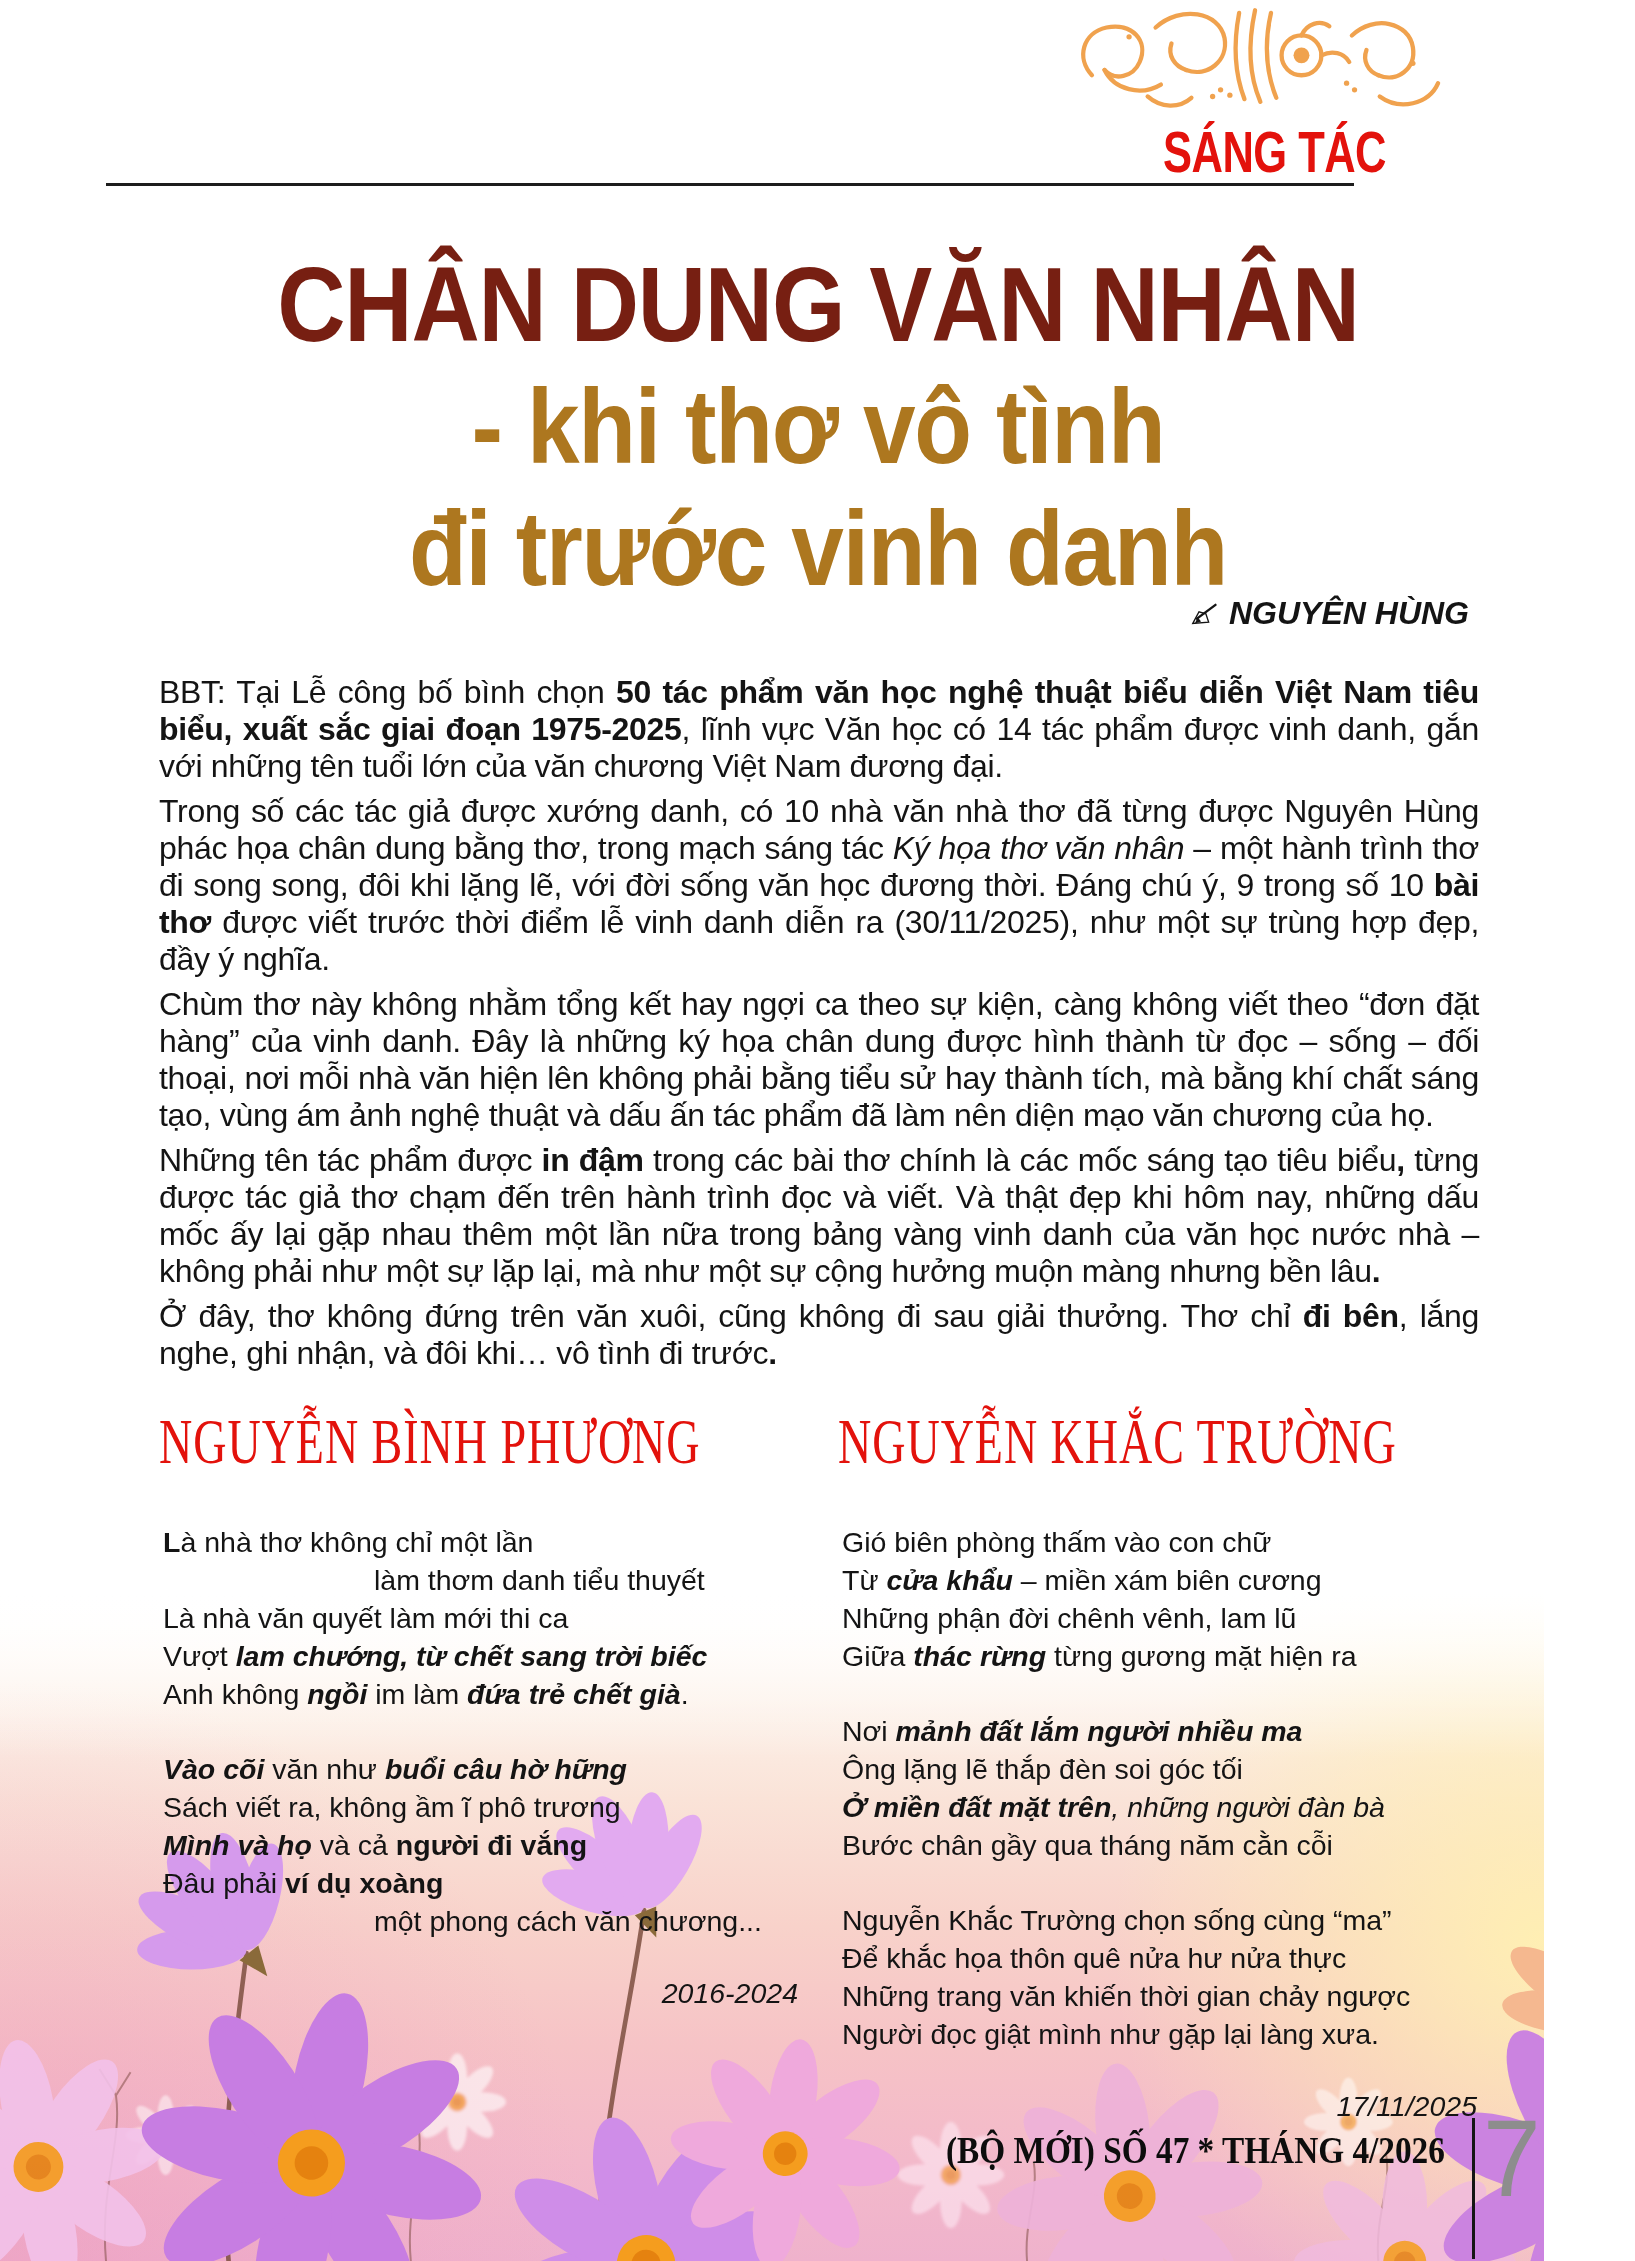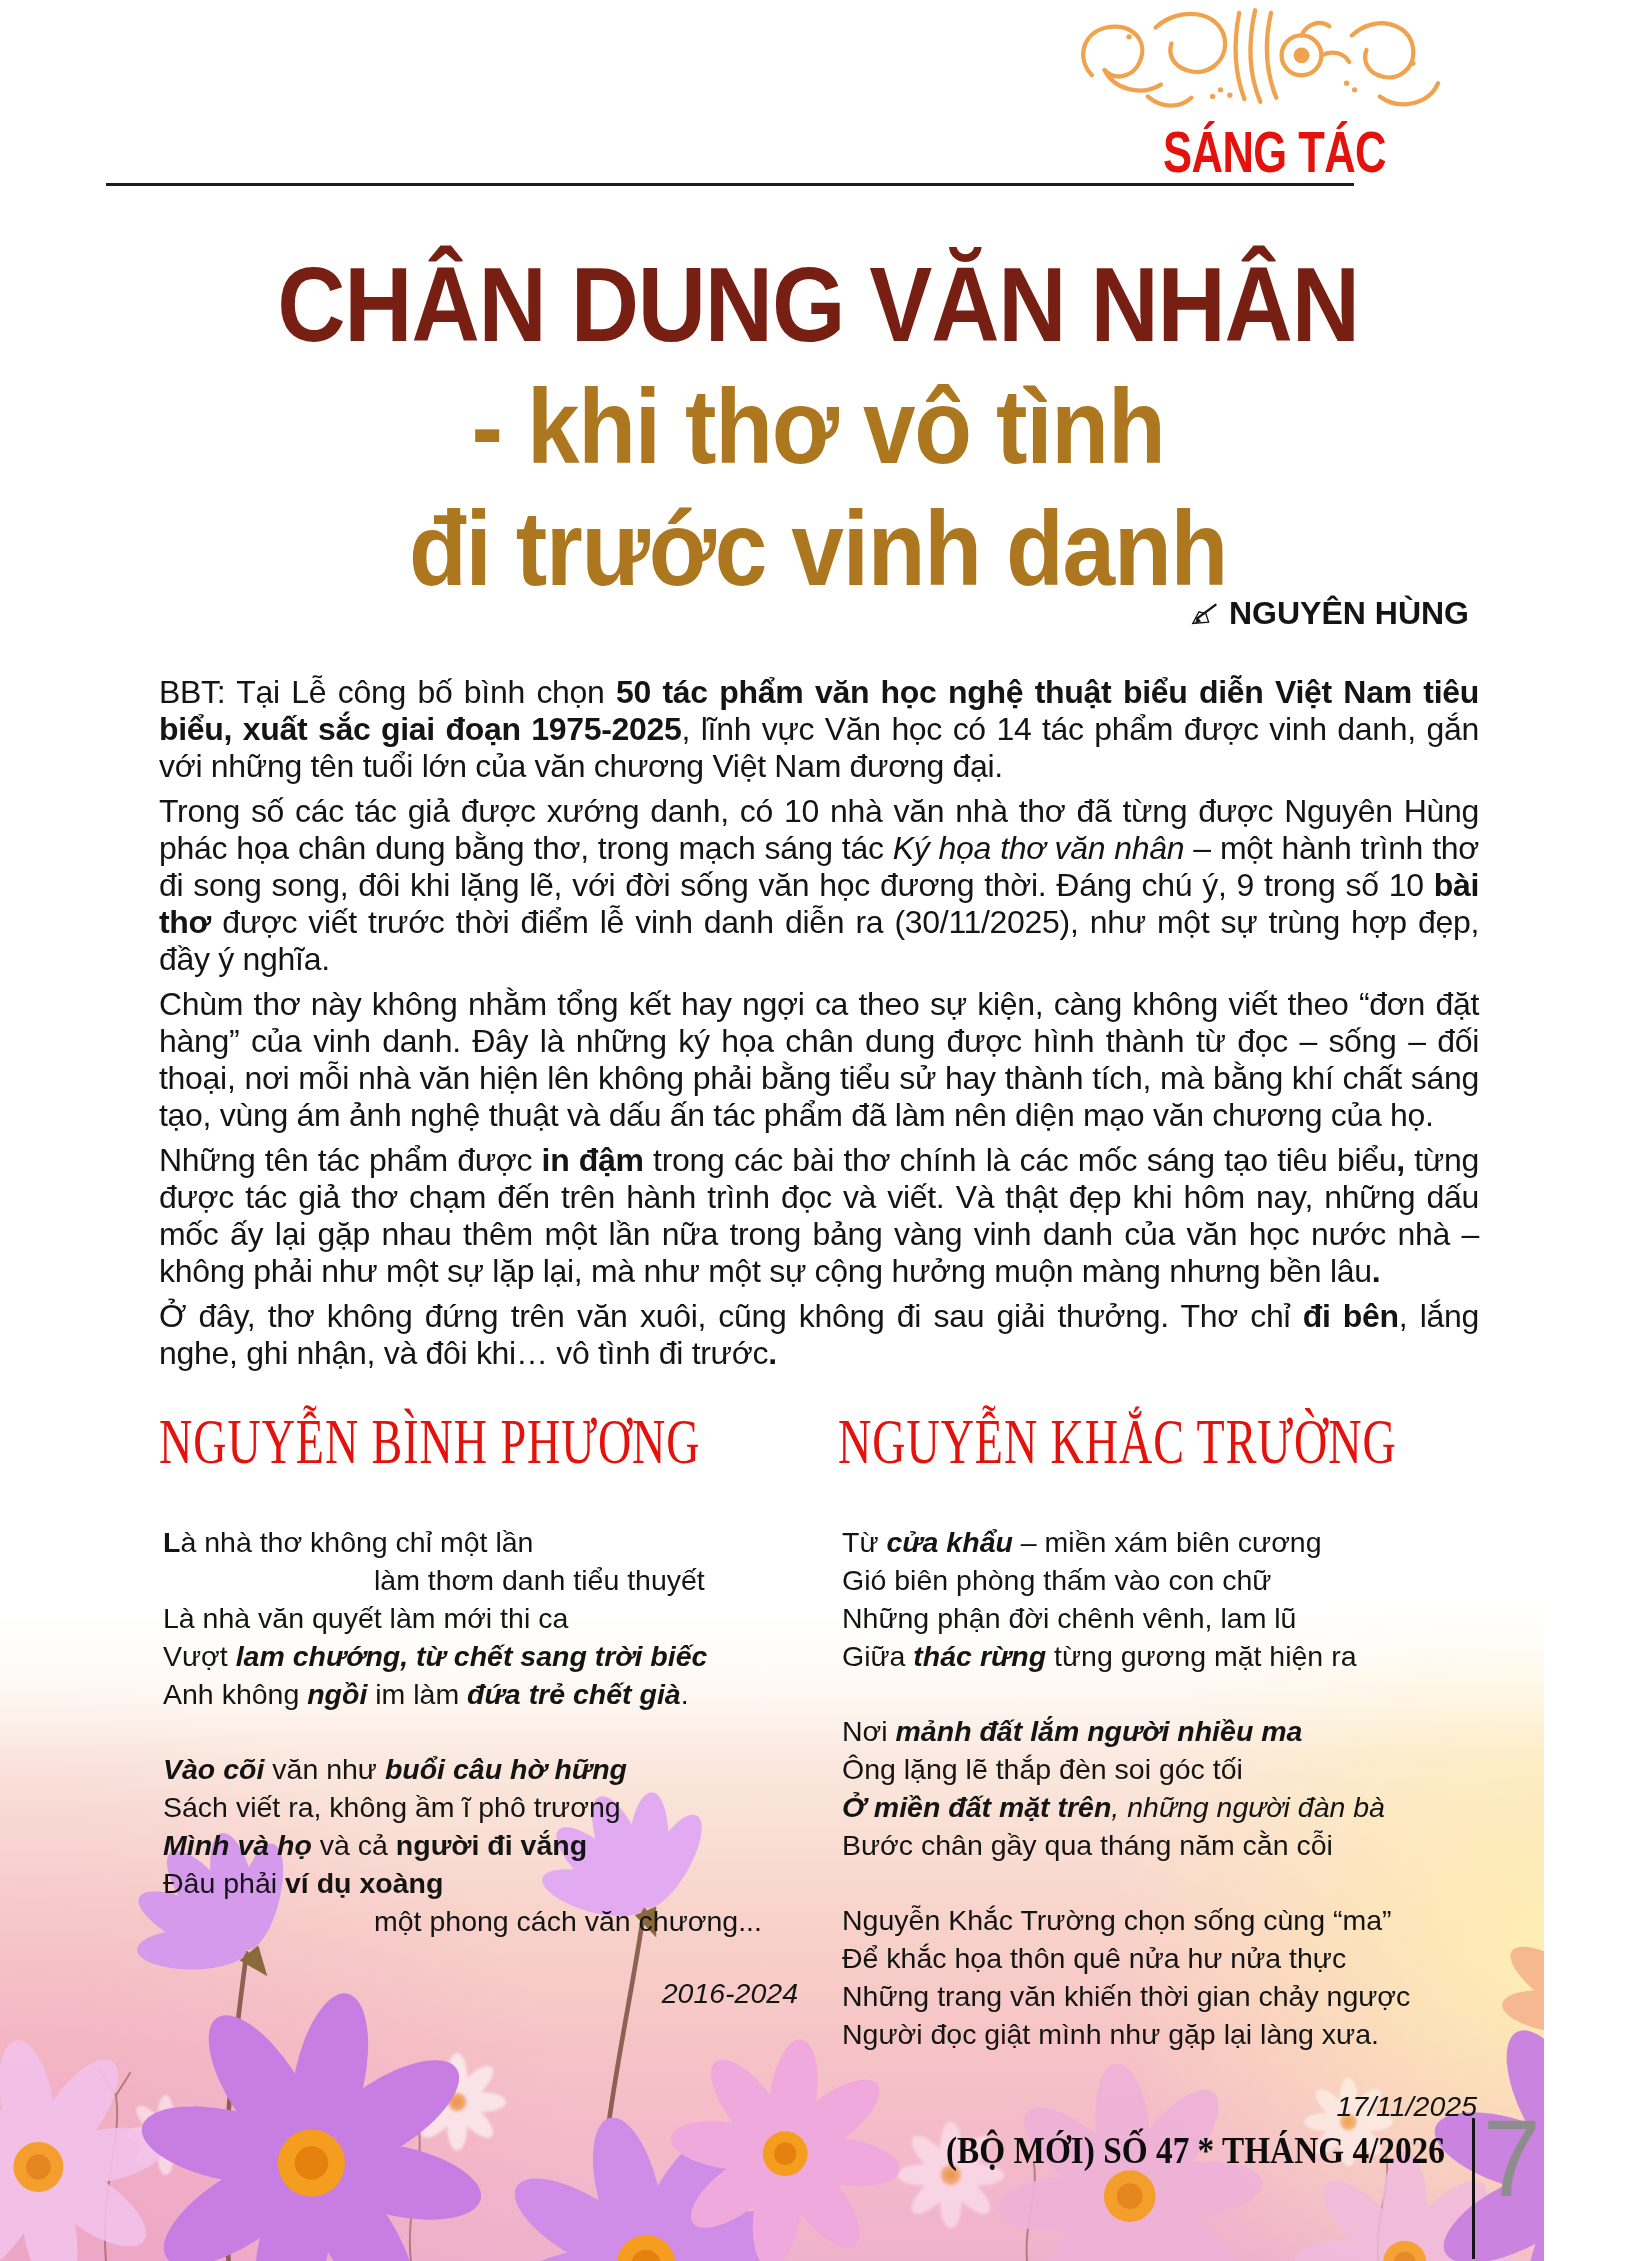--- a/index.html
+++ b/index.html
@@ -24,21 +24,21 @@
 
   
   .title{position:absolute;left:159px;top:244px;width:1318px;text-align:center;z-index:2;}
   .title-line{line-height:122px;font-weight:700;white-space:nowrap;transform:scaleX(.9);
      transform-origin:center top;letter-spacing:-1.3px;}
   .tl-1{font-size:105px;color:#771f12;}
   .tl-23{font-size:105px;color:#ad771f;}
 
   
   .byline{position:absolute;left:159px;top:595px;width:1310px;text-align:right;z-index:2;
-     font-size:32px;font-weight:700;white-space:nowrap;}
+     font-size:32px;font-weight:700;white-space:nowrap;font-style:italic;}
   .pen{width:33px;height:25px;vertical-align:-3.3px;margin-right:8px;}
 
   
   .intro{position:absolute;left:159px;top:674px;width:1320px;z-index:2;}
   .intro p{margin:0 0 8px 0;font-size:32px;line-height:37px;text-align:justify;letter-spacing:-0.3px;}
 
   
   .poems{position:absolute;left:159px;top:1410px;width:1318px;display:flex;gap:40px;z-index:2;}
   .poem{flex:1 1 0;min-width:0;}
   .poem-heading{margin:0 0 49px 0;font-family:"Liberation Serif",serif;font-weight:400;
@@ -195,22 +195,22 @@
         <div class="pline"><span class="b i">Mình và họ</span><span> và cả </span><span class="b">người đi vắng</span></div>
         <div class="pline"><span>Đâu phải </span><span class="b">ví dụ xoàng</span></div>
         <div class="pline ind"><span>một phong cách văn chương...</span></div>
       </div>
       <div class="pdate">2016-2024</div>
     </div>
 
     <div class="poem">
       <h2 class="poem-heading">NGUYỄN KHẮC TRƯỜNG</h2>
       <div class="stanza">
+        <div class="pline"><span>Gió biên phòng thấm vào con chữ</span></div>
         <div class="pline"><span>Từ </span><span class="b i">cửa khẩu</span><span> – miền xám biên cương</span></div>
-        <div class="pline"><span>Gió biên phòng thấm vào con chữ</span></div>
         <div class="pline"><span>Những phận đời chênh vênh, lam lũ</span></div>
         <div class="pline"><span>Giữa </span><span class="b i">thác rừng</span><span> từng gương mặt hiện ra</span></div>
       </div>
       <div class="stanza">
         <div class="pline"><span>Nơi </span><span class="b i">mảnh đất lắm người nhiều ma</span></div>
         <div class="pline"><span>Ông lặng lẽ thắp đèn soi góc tối</span></div>
         <div class="pline"><span class="b i">Ở miền đất mặt trên</span><span class="i">, những người đàn bà</span></div>
         <div class="pline"><span>Bước chân gầy qua tháng năm cằn cỗi</span></div>
       </div>
       <div class="stanza">

